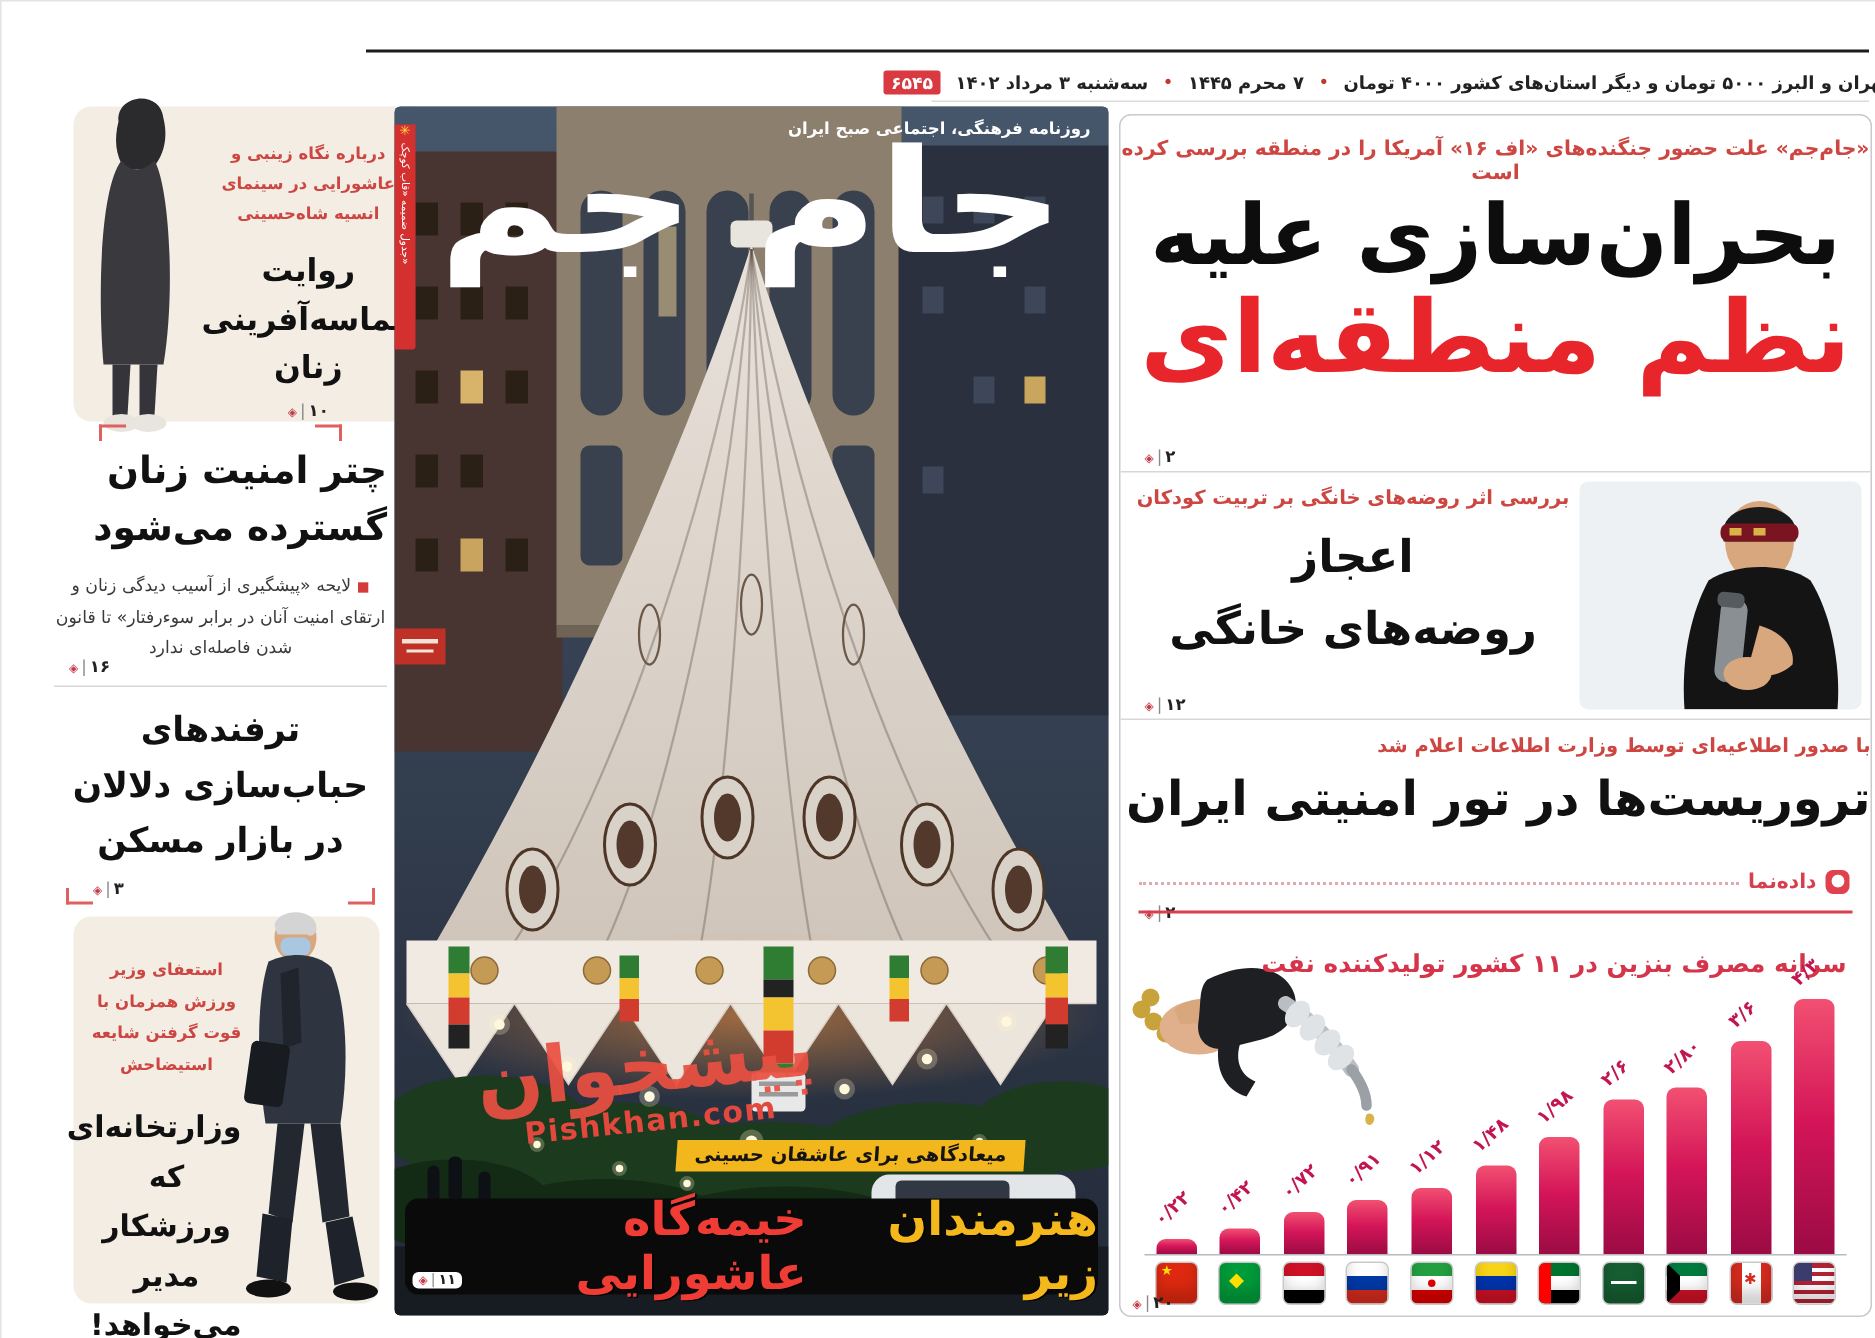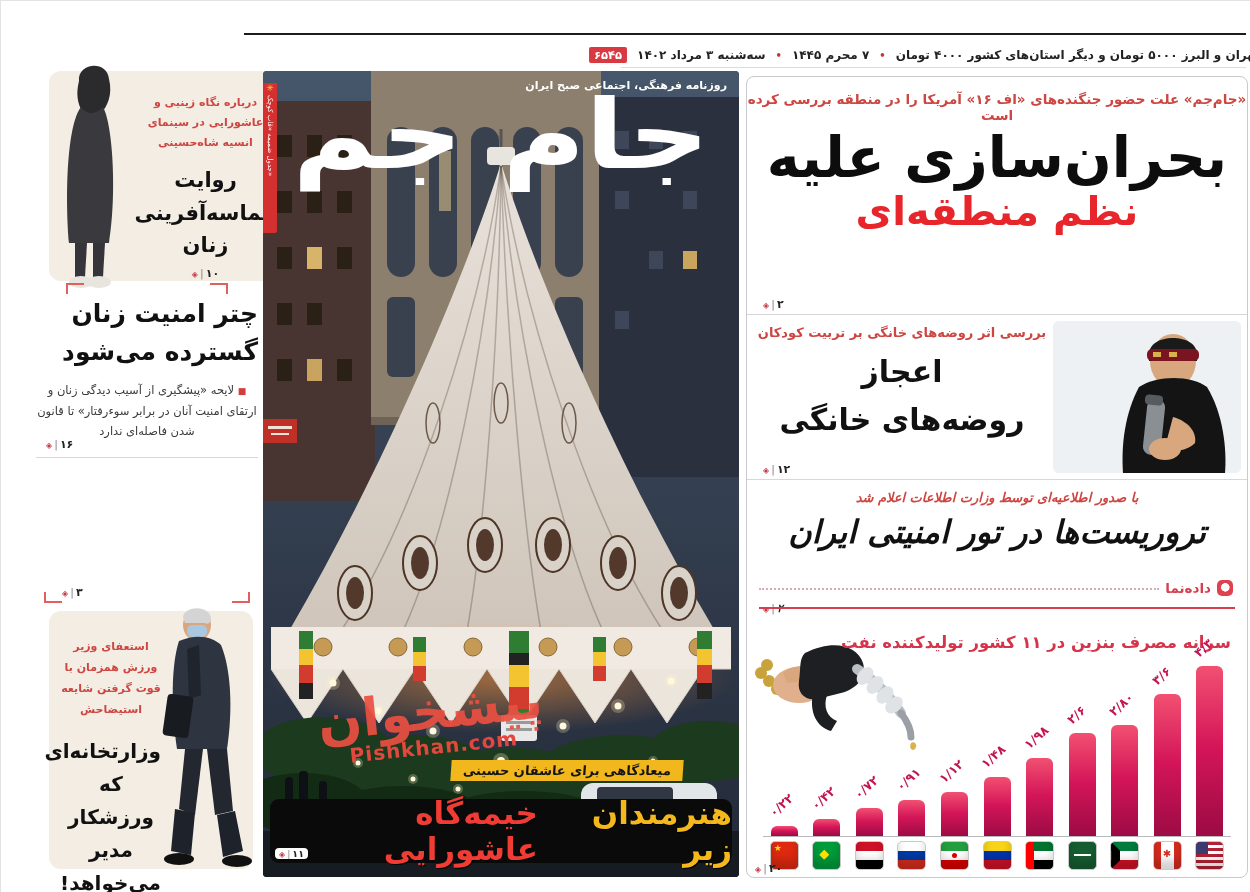--- a/index.html
+++ b/index.html
@@ -63,27 +63,27 @@
   .banner .p1{color:#f5b81c;font-size:31px;font-weight:bold;text-shadow:1px 1px 0 #000;}
   .banner .p2{color:#ef3c34;font-size:31px;font-weight:bold;text-shadow:1px 1px 0 #000;}
   .banner-page{position:absolute;left:12px;bottom:18px;z-index:8;background:#fff;border-radius:4px;
                padding:0 4px;font-size:9.5px;}
   
   .right-col{left:745px;top:75px;width:500px;height:800px;border:1px solid #c9c9ce;border-radius:8px;background:#fff;}
   .rc-sec{position:absolute;left:0;right:0;}
   .rc1{top:0;height:238px;text-align:center;}
   .rc1-kicker{font-size:13.5px;margin-top:14px;}
   .rc1-h1{font-size:56px;line-height:1.12;color:#0d0d0d;font-weight:bold;margin-top:4px;}
-  .rc1-h2{font-size:40px;line-height:1.05;color:#e8252b;font-weight:bold;}
+  .rc1-h2{font-size:67px;line-height:1.05;color:#e8252b;font-weight:bold;}
   .rc2{top:238px;height:165px;}
   .rc2-photo{position:absolute;right:6px;top:6px;width:188px;height:152px;background:#eef1f3;border-radius:6px;overflow:hidden;}
   .rc2-text{position:absolute;right:200px;left:10px;top:10px;text-align:center;}
   .rc2-kicker{font-size:13px;}
   .rc2-head{font-size:30px;line-height:1.6;margin-top:8px;}
-  .rc3{top:403px;height:137px;text-align:center;font-style:italic;}
+  .rc3{top:403px;height:137px;}
   .rc3-kicker{font-size:13px;margin-top:10px;}
   .rc3-head{font-size:32px;margin-top:8px;letter-spacing:-.5px;}
   .datanama{position:absolute;top:503px;left:12px;right:14px;display:flex;direction:rtl;align-items:center;gap:6px;}
   .dn-ico{width:16px;height:16px;border-radius:5px;background:radial-gradient(circle at 52% 46%,#fff 0 4px,#e0414f 4.5px);}
   .dn-label{color:#d6404e;font-weight:bold;font-size:13.5px;}
   .dn-dots{flex:1;border-top:2px dotted #dcaab0;margin-top:2px;}
   .dn-line{position:absolute;top:530px;left:12px;right:12px;}
   
   .chart-sec{top:540px;height:258px;}
   .chart-title{position:absolute;top:16px;right:16px;color:#d5344b;font-weight:bold;font-size:16.5px;margin-left:12px;}
@@ -163,20 +163,21 @@
       <span class="sq">■</span>
       <span>لایحه «پیشگیری از آسیب دیدگی زنان و ارتقای امنیت آنان در برابر سوءرفتار» تا قانون شدن فاصله‌ای ندارد</span>
     </div>
     <div class="pmark abs" style="left:10px;bottom:2px;">
       <span>۱۶</span><span class="pm-bar"></span><span class="pm-gem"></span>
     </div>
   </div>
   <div class="abs divider" style="left:35px;top:456px;width:222px;"></div>
 
   <div class="abs s3-wrap rtl">
+    <div class="headline s3-head">ترفندهای حباب‌سازی دلالان در بازار مسکن</div>
     <div class="pmark abs" style="left:26px;bottom:0;">
       <span>۳</span><span class="pm-bar"></span><span class="pm-gem"></span>
     </div>
     <div class="brk bl abs" style="left:8px;bottom:-4px;"></div>
     <div class="brk br abs" style="right:8px;bottom:-4px;"></div>
   </div>
 
   <div class="abs beige-box s4-box">
     <svg class="abs" style="left:92px;top:-12px;" width="118" height="282" viewBox="0 0 118 282">
       <ellipse cx="56" cy="26" rx="14" ry="16" fill="#d9a77e"></ellipse>

